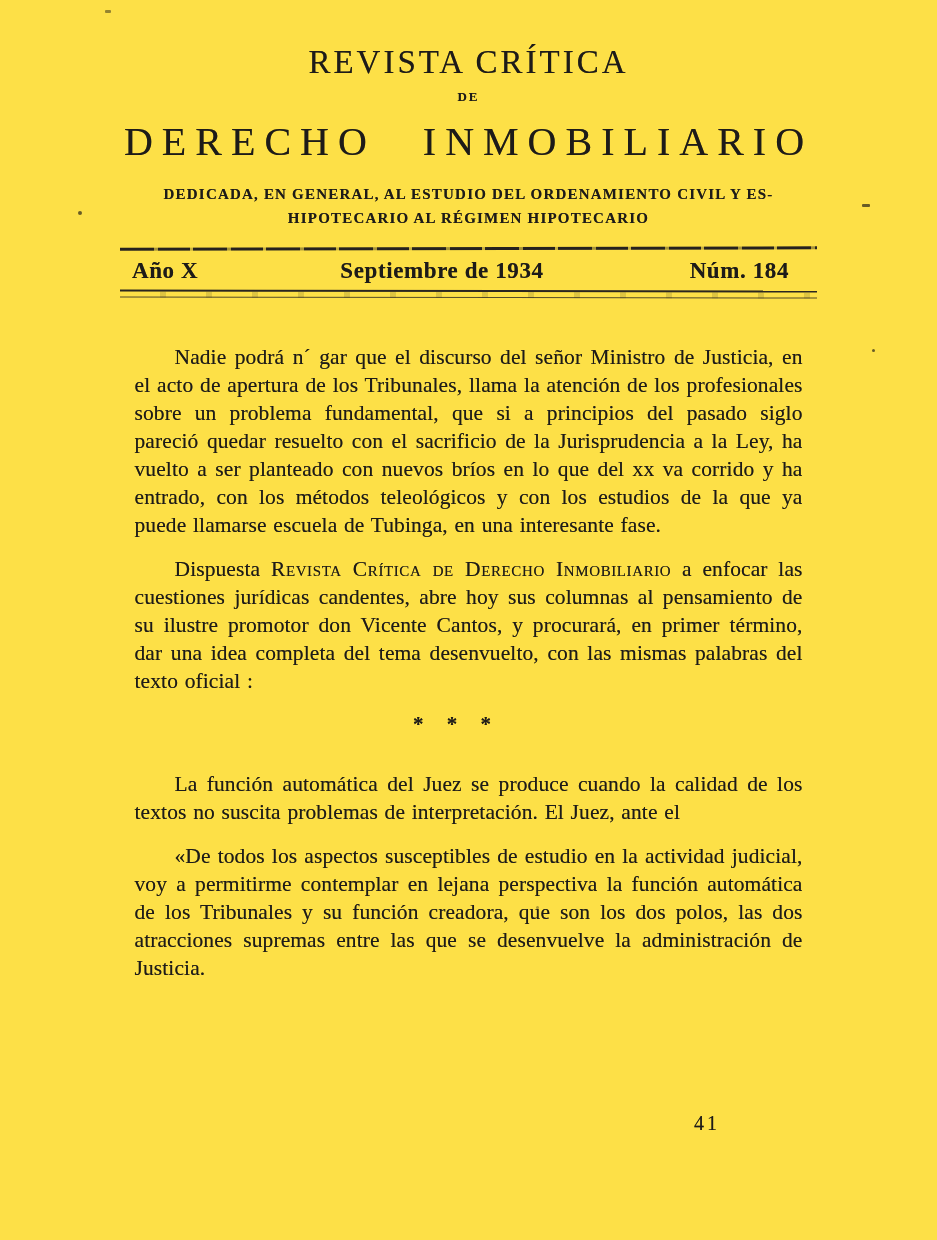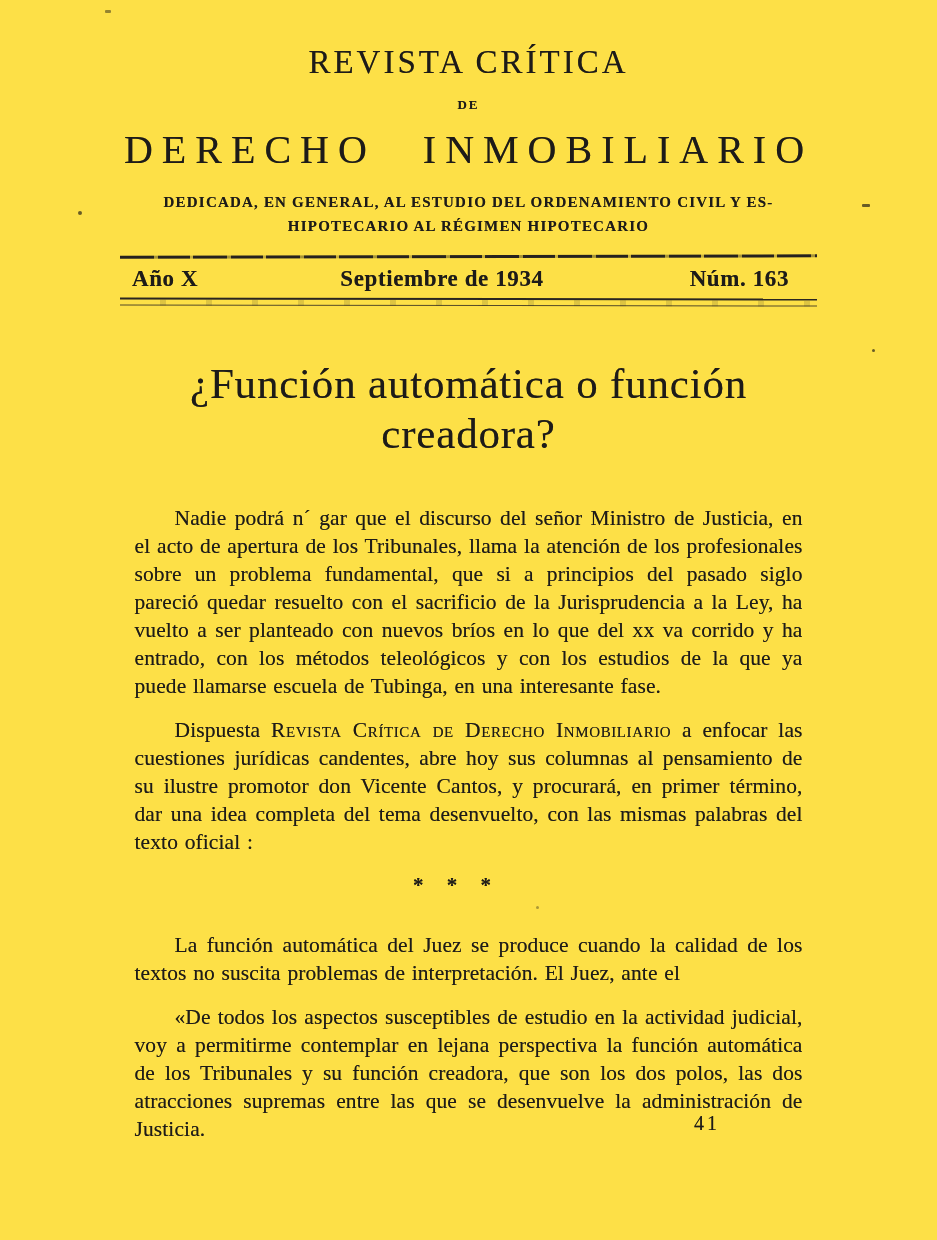--- a/index.html
+++ b/index.html
@@ -13,21 +13,21 @@
     -webkit-font-smoothing:antialiased;
   }
   .ink{ text-shadow:0 0 .4px rgba(20,18,16,.55); }
 
   
   .masthead{ text-align:center; padding-top:44px; }
   .mast-title1{
     font-size:33px; letter-spacing:3px; font-weight:500;
   }
   .mast-de{
-    font-size:13px; font-weight:bold; letter-spacing:2px; margin-top:16px;
+    font-size:13px; font-weight:bold; letter-spacing:2px; margin-top:8px;
   }
   .mast-title2{
     font-size:40px; letter-spacing:9px; word-spacing:28px; margin-top:13px;
     font-weight:500; white-space:nowrap;
   }
   .mast-dedication{
     font-size:15px; font-weight:bold; letter-spacing:1.2px;
     margin-top:17px; line-height:1.6;
   }
 
@@ -102,29 +102,25 @@
       <div>DEDICADA, EN GENERAL, AL ESTUDIO DEL ORDENAMIENTO CIVIL Y ES-</div>
       <div>HIPOTECARIO AL RÉGIMEN HIPOTECARIO</div>
     </div>
   </header>
 
   <div class="issue-bar">
     <div class="rule-top"></div>
     <div class="issue-row">
       <span class="issue-year">Año X</span>
       <span class="issue-date">Septiembre de 1934</span>
-      <span class="issue-number">Núm. 163</span>
+      <span class="issue-number">Núm. 184</span>
     </div>
     <div class="rule-bottom"></div>
   </div>
 
-  <h1 class="article-title">
-    <span>¿Función automática o función</span>
-    <span>creadora?</span>
-  </h1>
 
   <main class="body-col">
     <p class="para">Nadie podrá n´ gar que el discurso del señor Ministro de Justicia, en el acto de apertura de los Tribunales, llama la atención de los profesionales sobre un problema fundamental, que si a principios del pasado siglo pareció quedar resuelto con el sacrificio de la Jurisprudencia a la Ley, ha vuelto a ser planteado con nuevos bríos en lo que del xx va corrido y ha entrado, con los métodos teleológicos y con los estudios de la que ya puede llamarse escuela de Tubinga, en una interesante fase.</p>
 
     <p class="para"><span>Dispuesta </span><span class="smallcaps">Revista Crítica de Derecho Inmobiliario</span><span> a enfocar las cuestiones jurídicas candentes, abre hoy sus columnas al pensamiento de su ilustre promotor don Vicente Cantos, y procurará, en primer término, dar una idea completa del tema desenvuelto, con las mismas palabras del texto oficial :</span></p>
 
     <div class="separator">* * *</div>
 
     <p class="para">La función automática del Juez se produce cuando la calidad de los textos no suscita problemas de interpretación. El Juez, ante el</p>
     <p class="para">«De todos los aspectos susceptibles de estudio en la actividad judicial, voy a permitirme contemplar en lejana perspectiva la función automática de los Tribunales y su función creadora, que son los dos polos, las dos atracciones supremas entre las que se desenvuelve la administración de Justicia.</p>

